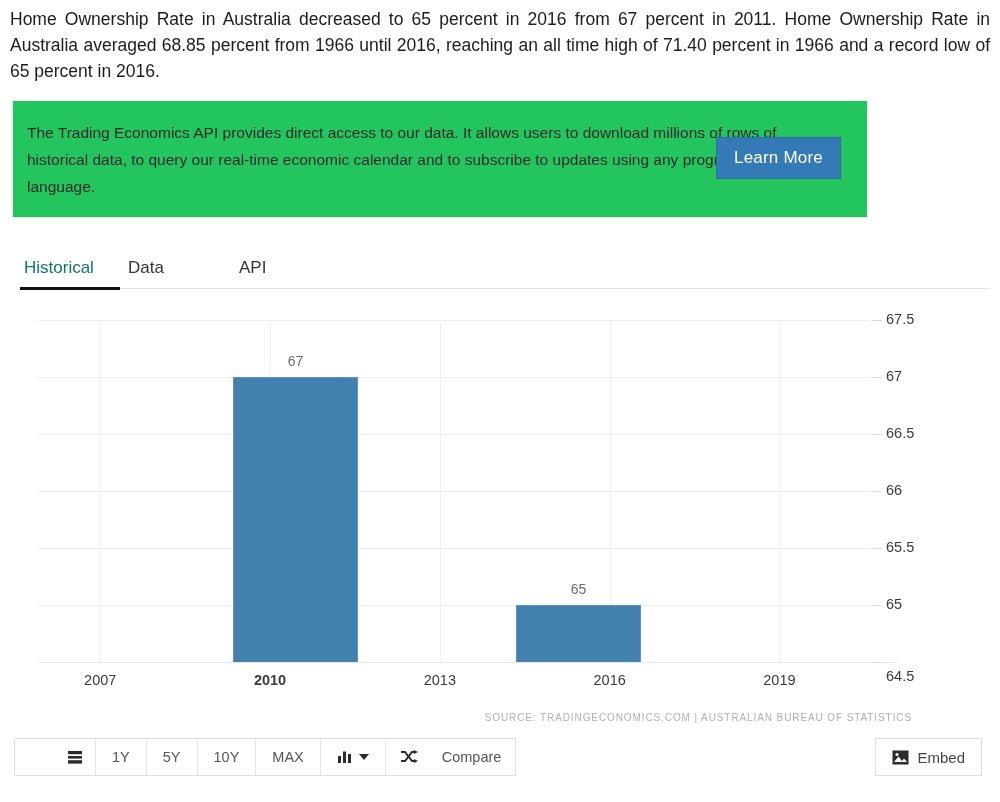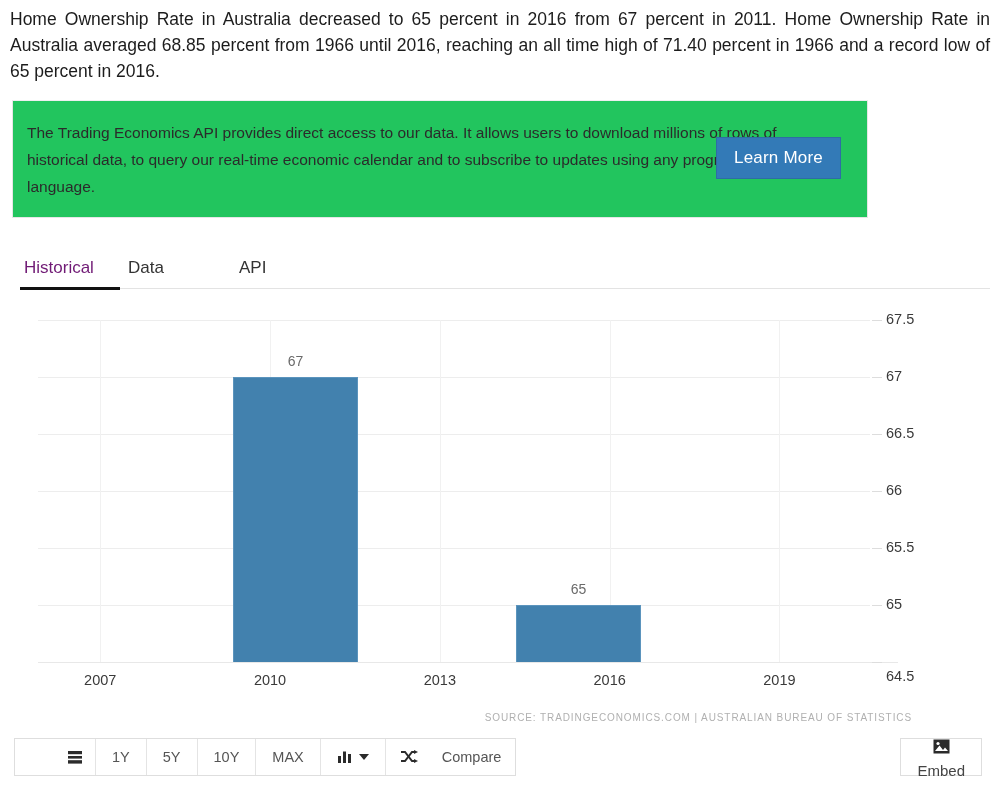--- a/index.html
+++ b/index.html
@@ -48,21 +48,21 @@
   
   #tabs {
     position: absolute; left: 10px; top: 248px; width: 980px; height: 42px;
   }
   .tab {
     position: absolute; top: 0; height: 40px;
     font-size: 17px; color: #333333;
     display: flex; align-items: center; cursor: pointer;
     padding: 0 4px;
   }
-  .tab.active { color: #701a75; text-align: center; }
+  .tab.active { color: #0f766e; text-align: center; }
   #tab-hist { left: 10px; }
   #tab-data { left: 114px; }
   #tab-api  { left: 188px; margin-left: 37px; }
   #tab-underline-active {
     position: absolute; left: 10px; top: 39px; width: 100px; height: 3px;
     background: #111111;
   }
   #tab-underline-rest {
     position: absolute; left: 110px; top: 40px; width: 870px; height: 1px;
     background: #e3e3e3;
@@ -126,21 +126,21 @@
   }
   .tb-btn:last-child { border-right: none; }
   #tb-list { padding: 0 12px; }
   #tb-compare { padding: 0 14px; gap: 24px; align-items: center; }
 
   #embed-btn {
     position: absolute; right: 18px; top: 738px;
     height: 38px; padding: 0 16px;
     display: flex; align-items: center; gap: 8px;
     border: 1px solid #dedede; background: #ffffff;
-    font-size: 15px; color: #444444; cursor: pointer; flex-direction: column;
+    font-size: 15px; color: #444444; cursor: pointer;
   }
 
   .ico { display: inline-flex; align-items: center; justify-content: center; }
 </style>
 </head>
 <body>
 
 <div id="root">
 
   <p id="intro">Home Ownership Rate in Australia decreased to 65 percent in 2016 from 67 percent in 2011. Home Ownership Rate in Australia averaged 68.85 percent from 1966 until 2016, reaching an all time high of 71.40 percent in 1966 and a record low of 65 percent in 2016.</p>
@@ -185,21 +185,21 @@
       <div class="ylabel" style="top: 129px;">66.5</div>
       <div class="ytick" style="top: 195px;"></div>
       <div class="ylabel" style="top: 186px;">66</div>
       <div class="ytick" style="top: 252px;"></div>
       <div class="ylabel" style="top: 243px;">65.5</div>
       <div class="ytick" style="top: 309px;"></div>
       <div class="ylabel" style="top: 300px;">65</div>
       <div class="ytick" style="top: 366px;"></div>
       <div class="ylabel" style="top: 372px;">64.5</div>
       <div style="position: absolute; top: 376px; left: 50.2585px; width: 80px; text-align: center; font-size: 14.5px; color: rgb(58, 58, 58);">2007</div>
-      <div style="position: absolute; top: 376px; left: 220.054px; width: 80px; text-align: center; font-size: 14.5px; color: rgb(58, 58, 58);">2010</div>
+      <div style="position: absolute; top: 376px; left: 220.054px; width: 80px; text-align: center; font-size: 14.5px; color: rgb(58, 58, 58); font-weight: bold;">2010</div>
       <div style="position: absolute; top: 376px; left: 389.85px; width: 80px; text-align: center; font-size: 14.5px; color: rgb(58, 58, 58);">2013</div>
       <div style="position: absolute; top: 376px; left: 559.646px; width: 80px; text-align: center; font-size: 14.5px; color: rgb(58, 58, 58);">2016</div>
       <div style="position: absolute; top: 376px; left: 729.442px; width: 80px; text-align: center; font-size: 14.5px; color: rgb(58, 58, 58);">2019</div>
       <div class="bar-label" style="left: 222.699px; width: 125.649px; top: 57px;">67</div>
       <div class="bar-label" style="left: 505.693px; width: 125.649px; top: 285px;">65</div>
     </div>
 
   <div id="toolbar">
     <div class="tb-btn" id="tb-list">
       <span class="ico">

